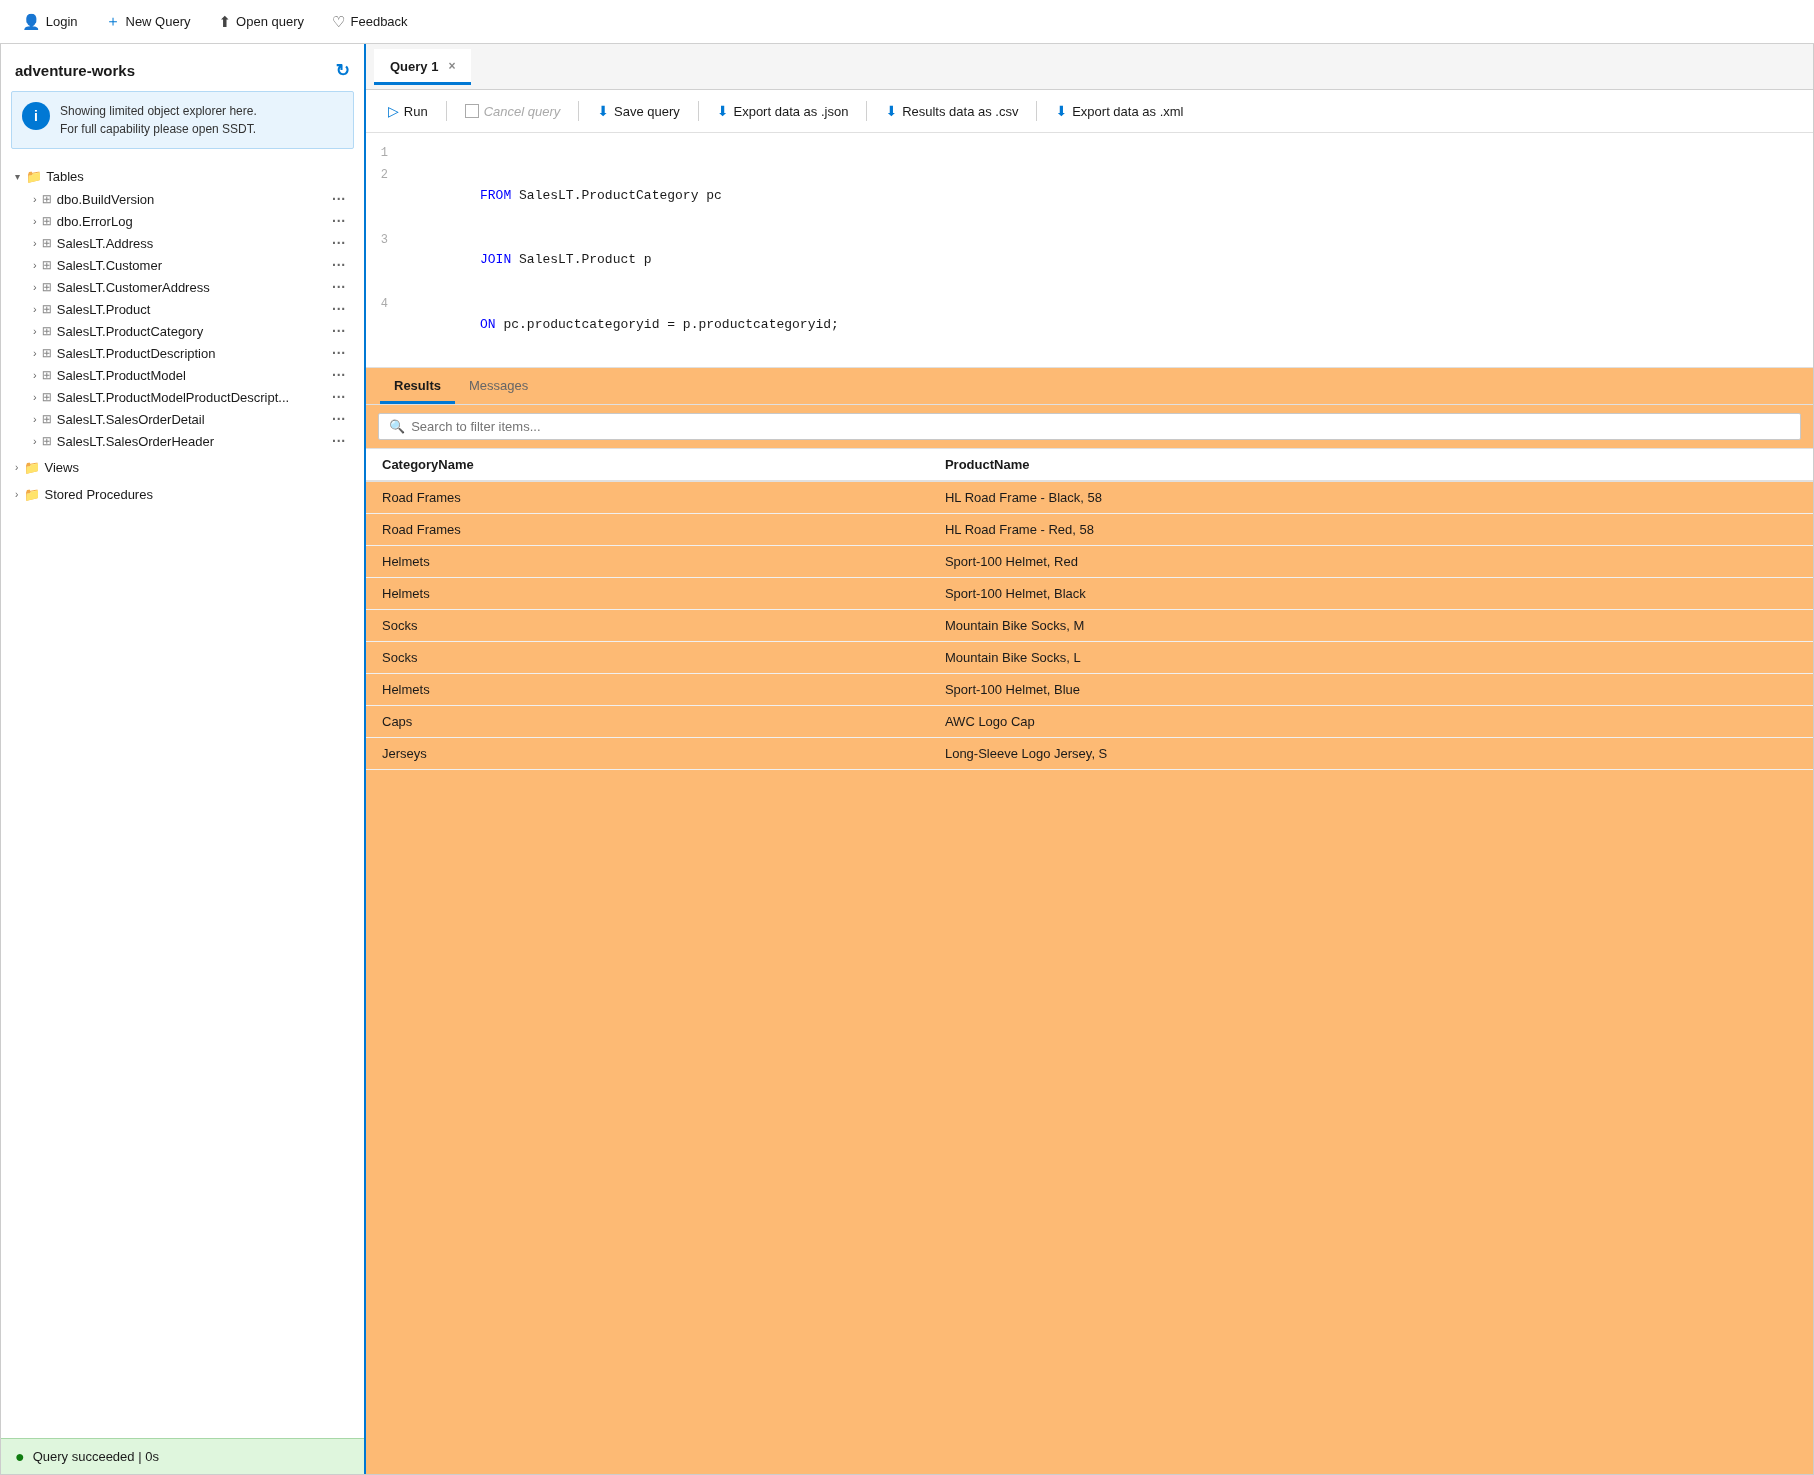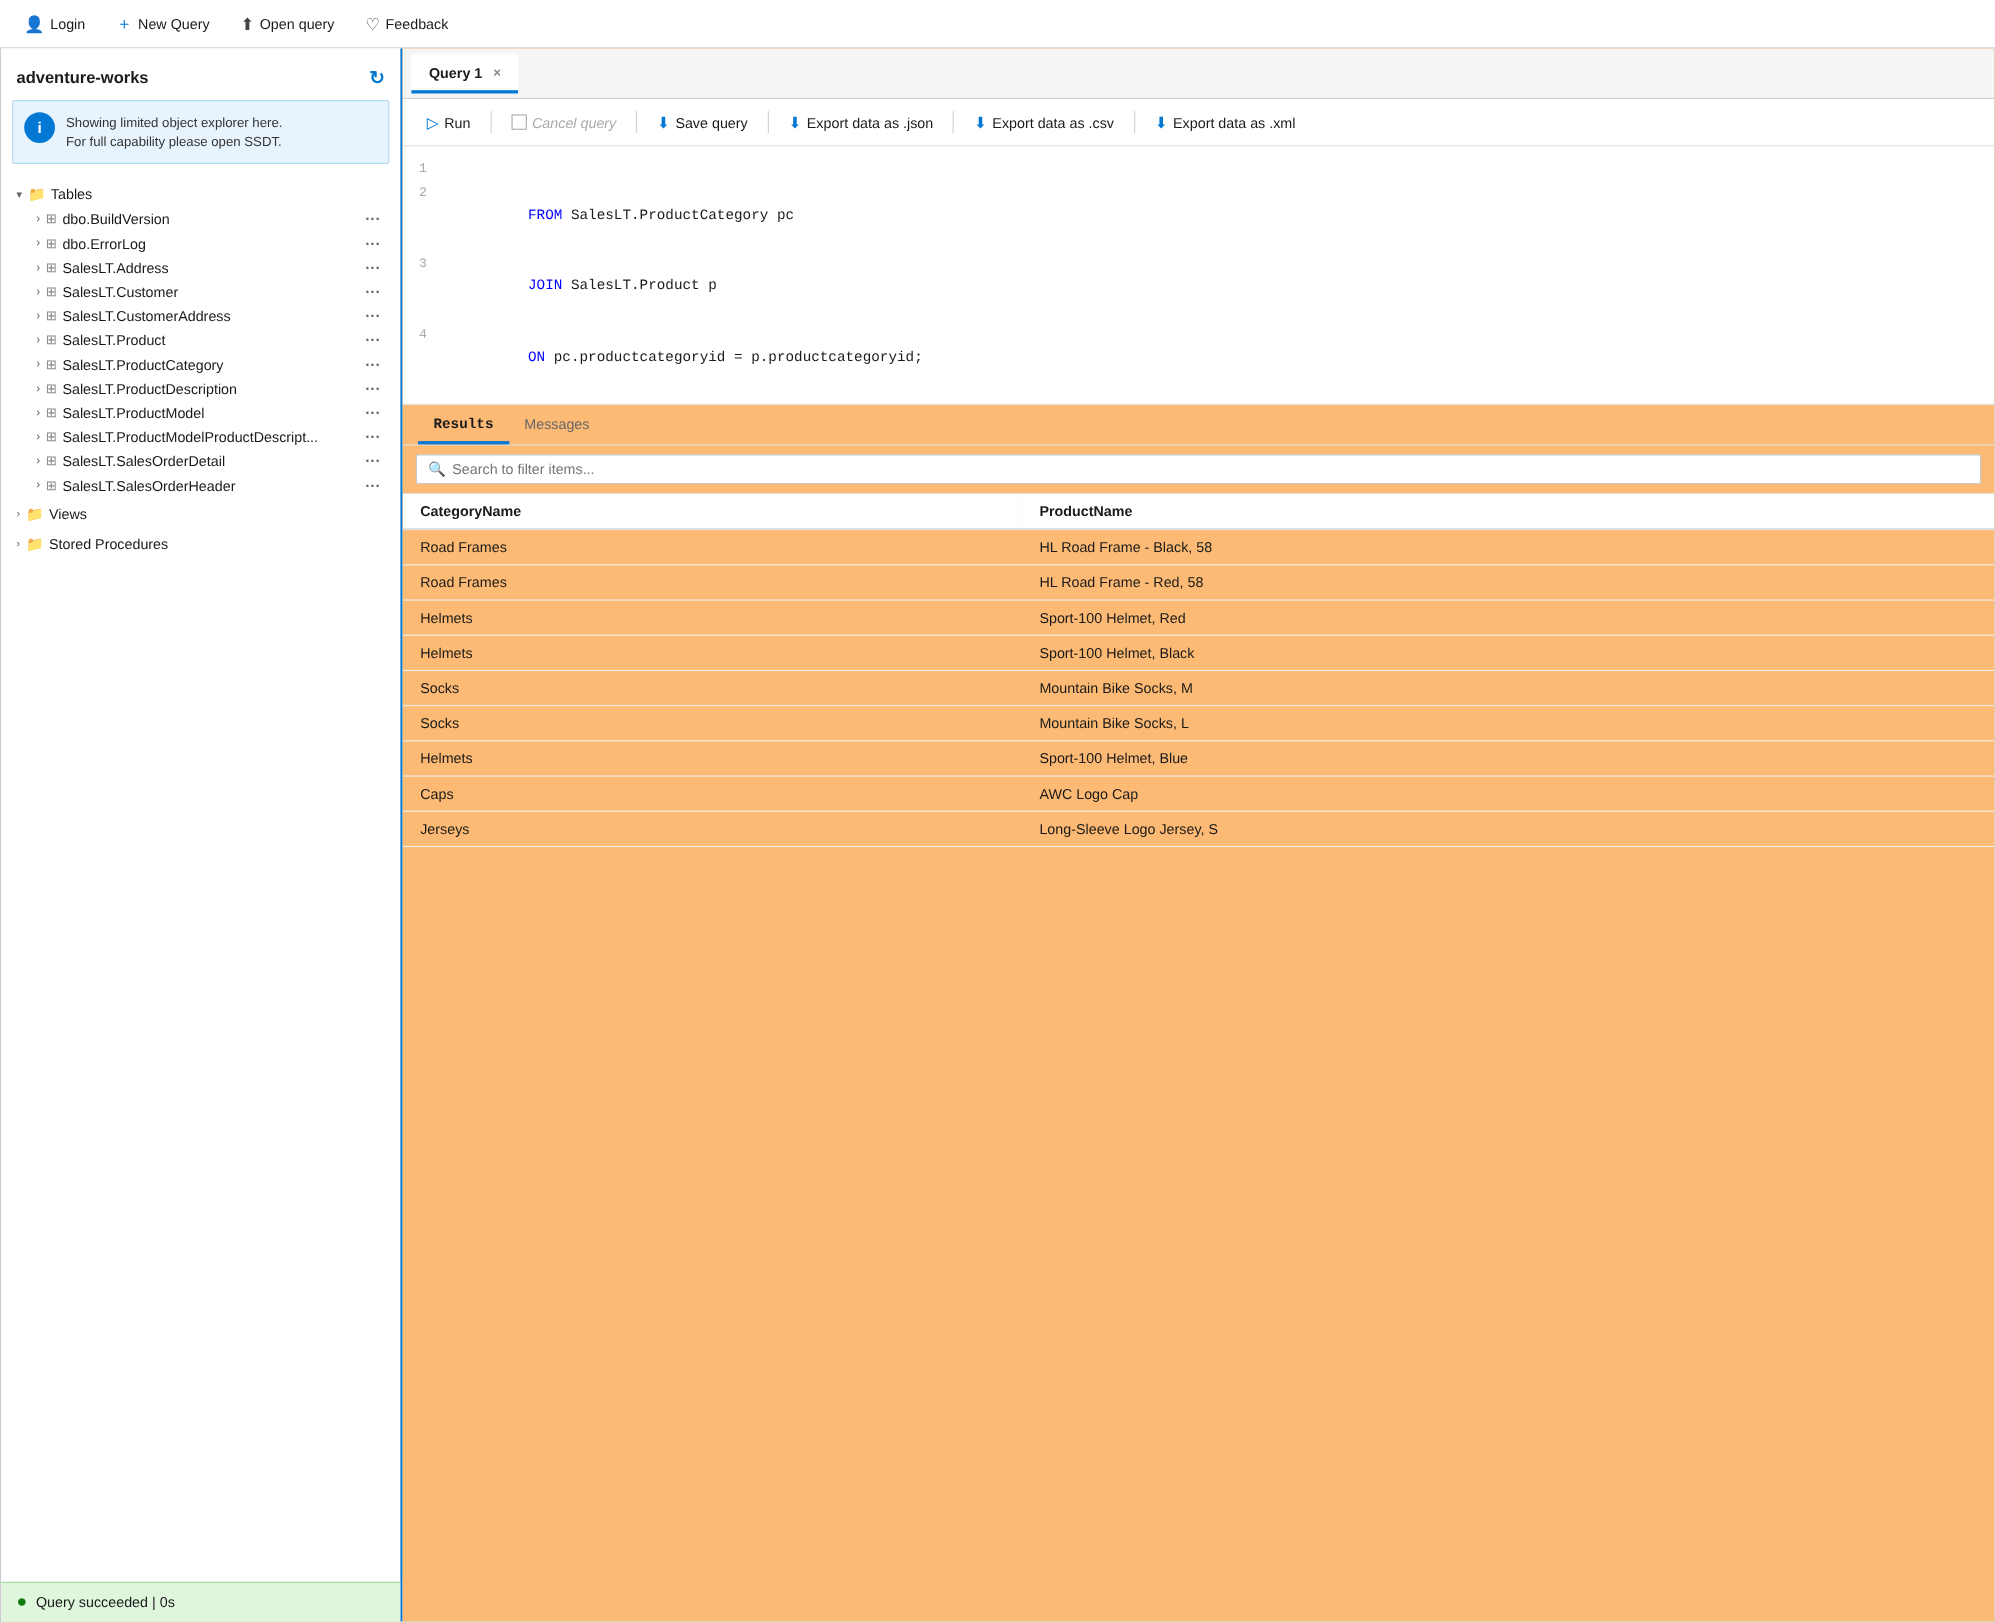--- a/index.html
+++ b/index.html
@@ -167,21 +167,20 @@
       border-bottom: 1px solid #e0e0e0;
     }
     .result-tab {
       padding: 10px 14px 8px 14px;
       font-size: 13px; cursor: pointer; color: #666;
       border-bottom: 3px solid transparent;
     }
     .result-tab.active {
       color: #1a1a1a; font-weight: 600;
       border-bottom: 3px solid #0078d4;
-      font-family: Liberation Mono, monospace;
     }
 
     #results-search {
       display: flex; align-items: center;
       padding: 8px 12px;
       border-bottom: 1px solid #e0e0e0;
     }
     .search-box {
       display: flex; align-items: center; gap: 6px;
       border: 1px solid #c8c8c8; border-radius: 2px;
@@ -414,21 +413,21 @@
         <span>Save query</span>
       </button>
       <div class="toolbar-sep"></div>
       <button class="toolbar-btn">
         <span class="dl-icon">⬇</span>
         <span>Export data as .json</span>
       </button>
       <div class="toolbar-sep"></div>
       <button class="toolbar-btn">
         <span class="dl-icon">⬇</span>
-        <span>Export data as .csv</span>
+        <span>Results data as .csv</span>
       </button>
       <div class="toolbar-sep"></div>
       <button class="toolbar-btn">
         <span class="dl-icon">⬇</span>
         <span>Export data as .xml</span>
       </button>
     </div>
 
     <div id="code-editor">
       <div class="code-line">

